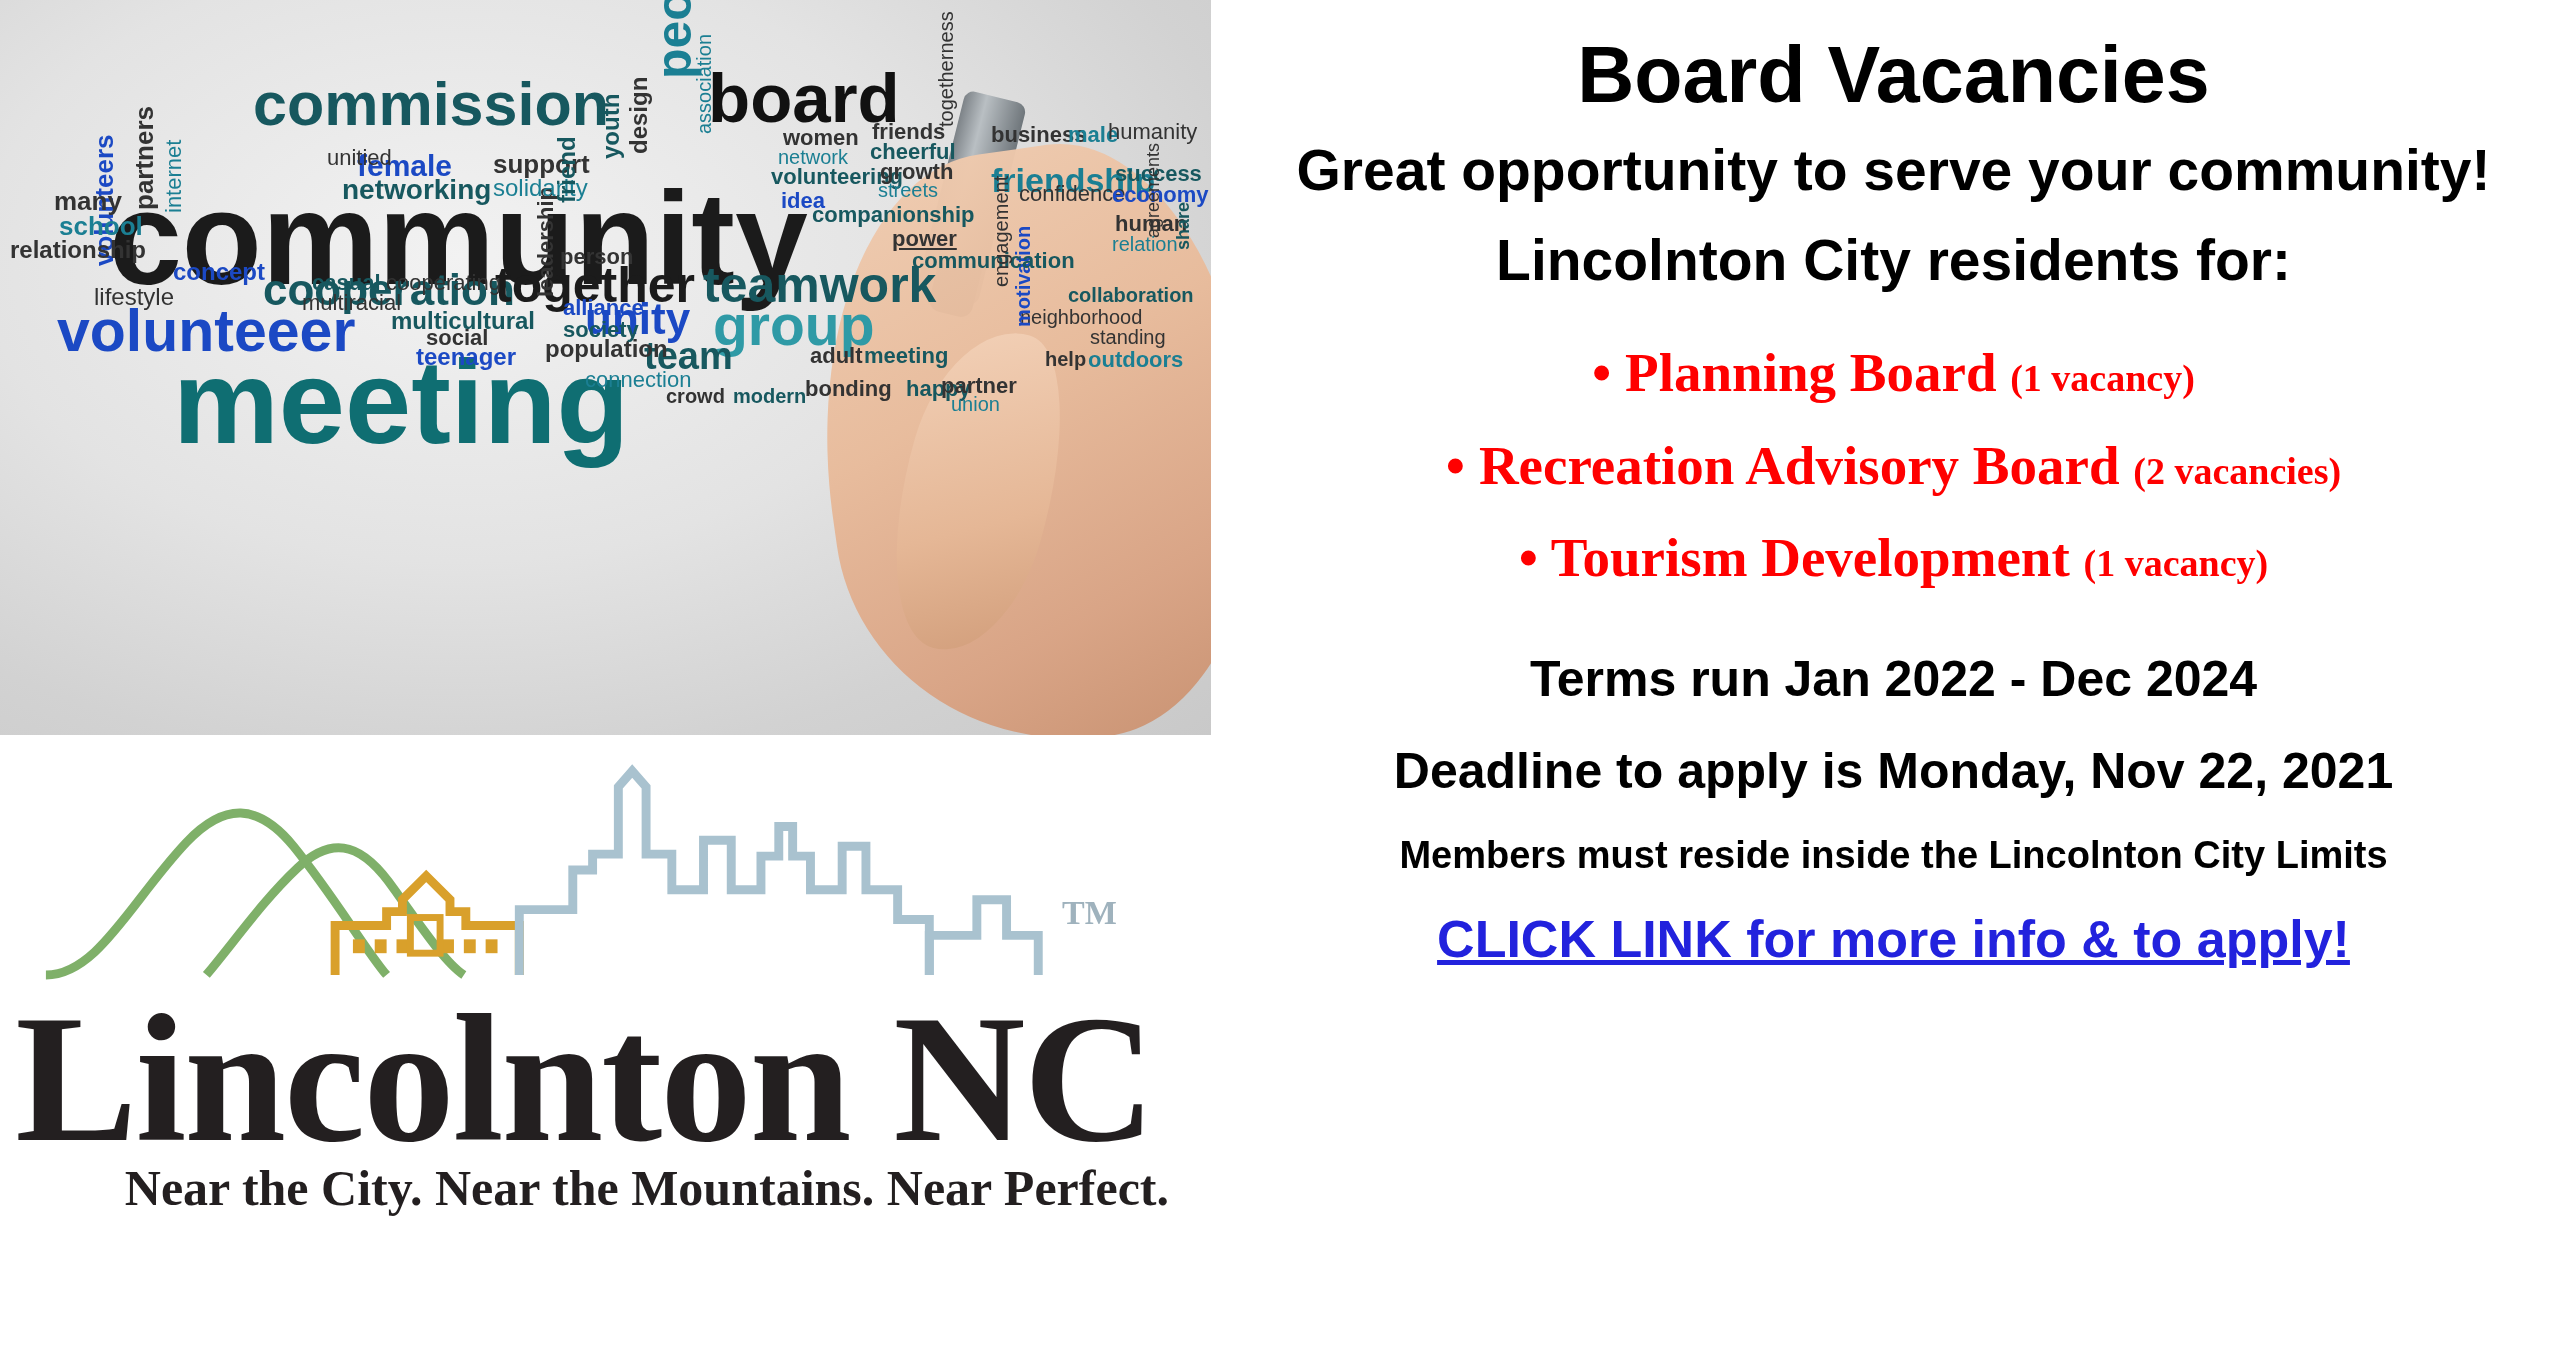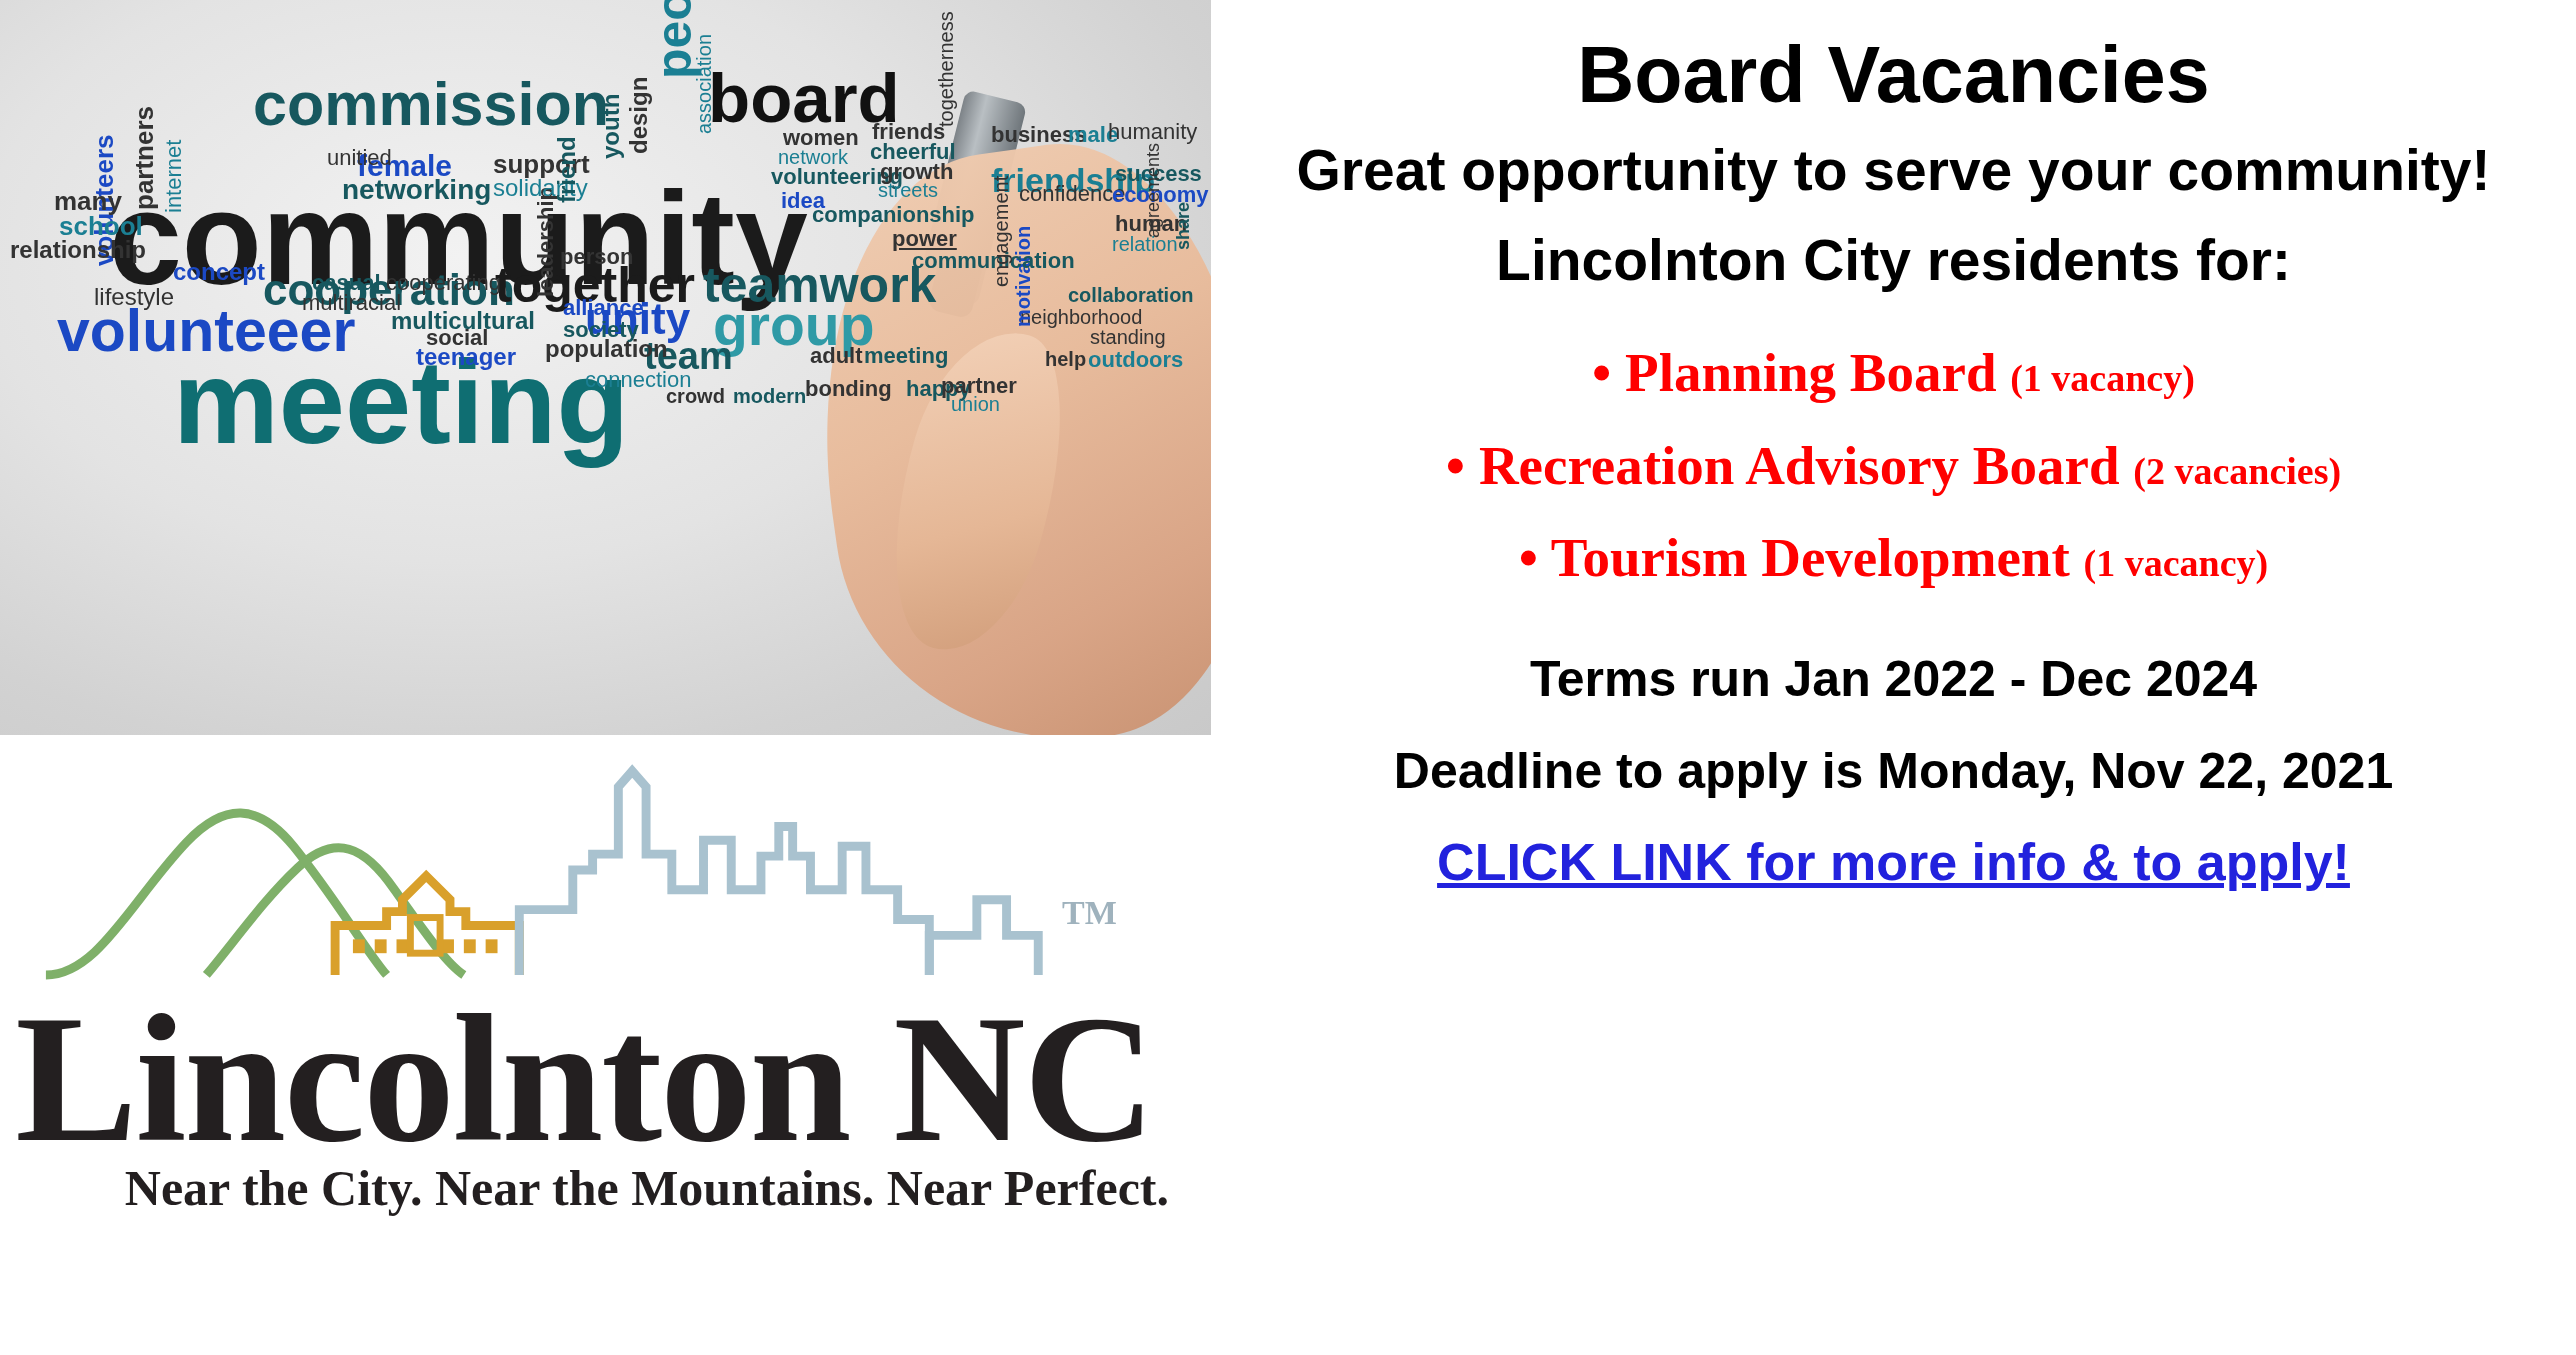--- a/index.html
+++ b/index.html
@@ -340,16 +340,17 @@
       </div>
       <div class="vac-item">
         <span>•</span>
         <span>Tourism Development</span>
         <span class="count">(1 vacancy)</span>
       </div>
     </div>
 
     <div class="r-terms">Terms run Jan 2022 - Dec 2024</div>
     <div class="r-deadline">Deadline to apply is Monday, Nov 22, 2021</div>
+    <div class="r-note">Members must reside inside the Lincolnton City Limits</div>
     <a class="r-link">CLICK LINK for more info &amp; to apply!</a>
   </div>
 </div>
 
 
 </body></html>

